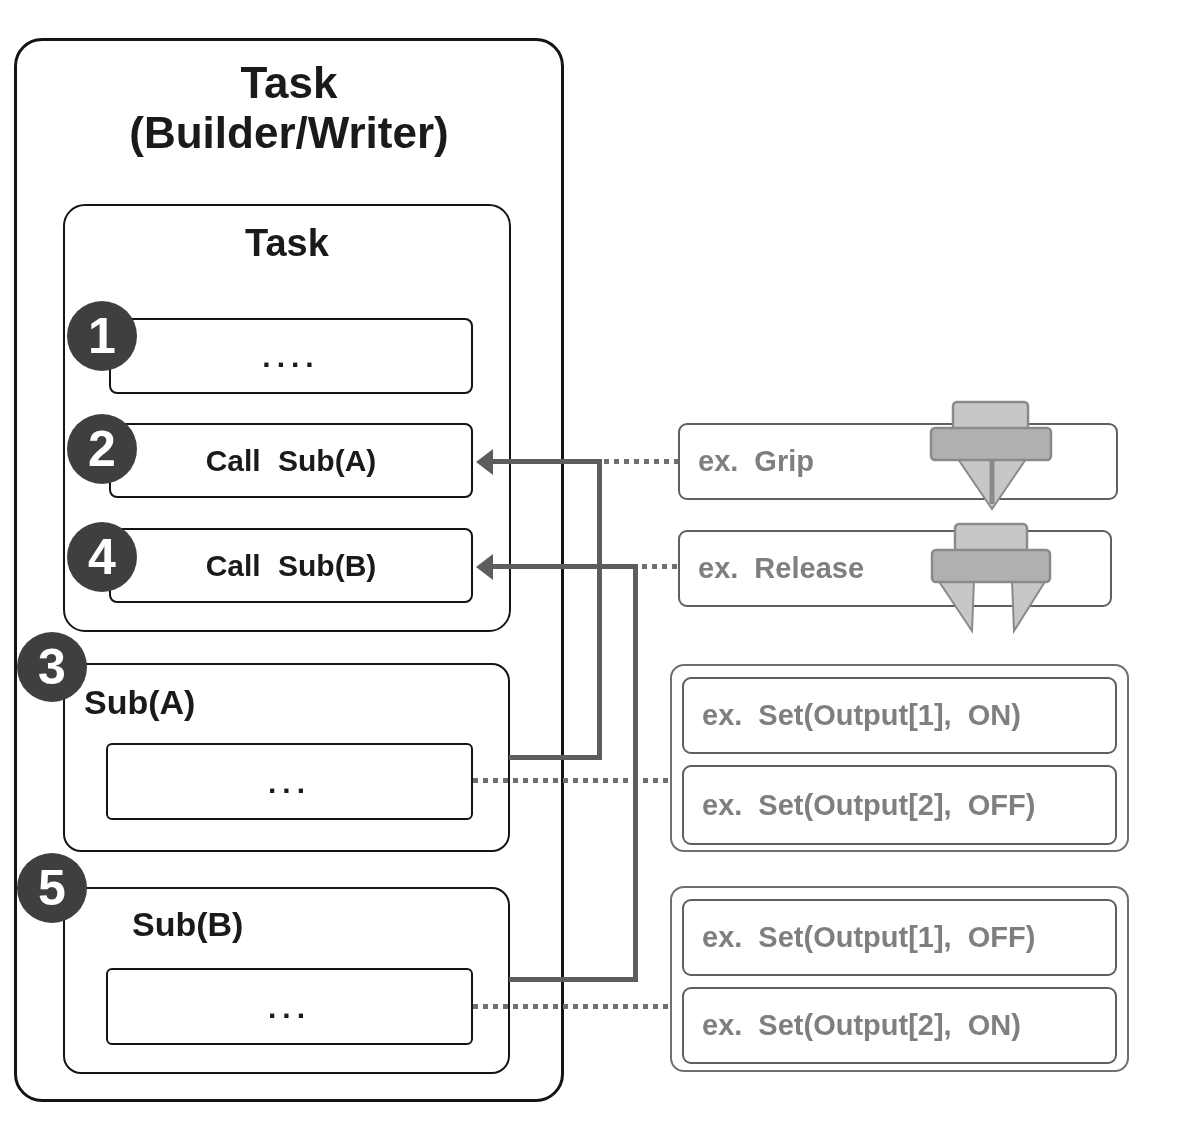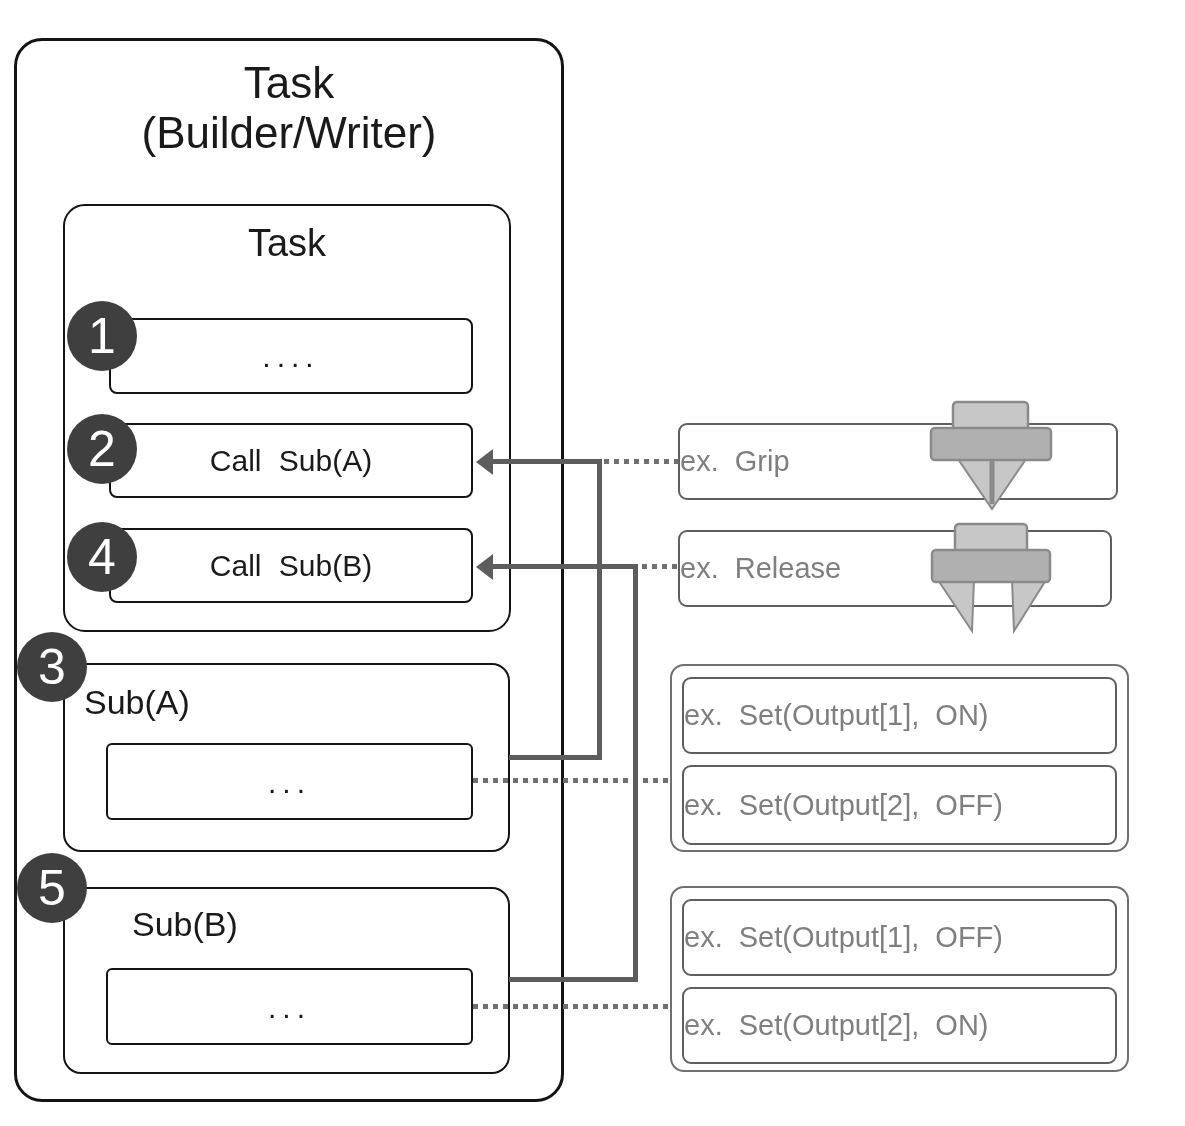--- a/index.html
+++ b/index.html
@@ -1,37 +1,37 @@
 <!DOCTYPE html>
 <html><head>
 <meta charset="utf-8">
 <style>
   html,body{margin:0;padding:0;background:#ffffff;}
   .canvas{
     position:relative;width:1185px;height:1126px;background:#ffffff;overflow:hidden;
-    font-family:"Liberation Sans","DejaVu Sans",sans-serif;font-weight:normal;color:#1a1a1a;border-radius:25px;
+    font-family:"Liberation Sans","DejaVu Sans",sans-serif;font-weight:bold;color:#1a1a1a;border-radius:25px;
   }
   .abs{position:absolute;box-sizing:border-box;}
   
   .blackbox{border:3px solid #141414;border-radius:24px;background:#ffffff;}
   .stepbox{border:2.5px solid #141414;border-radius:8px;background:#ffffff;
            display:flex;align-items:center;justify-content:center;}
   .step-label{font-size:30px;word-spacing:9px;}
   .dots{font-size:30px;letter-spacing:6px;padding-top:2px;}
   
   .task-title{font-size:44px;line-height:50px;text-align:center;}
   .main-title{font-size:38px;text-align:center;}
   .sub-title{font-size:34px;}
   
   .badge{width:70px;height:70px;border-radius:50%;background:#3f3f3f;color:#ffffff;
          display:flex;align-items:center;justify-content:center;font-size:50px;z-index:5;}
   
   .exbox{border:2.5px solid #5f5f5f;border-radius:9px;background:#ffffff;
          display:flex;align-items:center;color:#7f7f7f;font-size:29px;word-spacing:8px;
-         }
+         padding-left:18px;}
   .exgroup{border:2.5px solid #707070;border-radius:14px;background:#ffffff;}
   
   .solidseg{background:#5d5d5d;z-index:2;}
   .arrowhead{width:0;height:0;border-top:13px solid transparent;border-bottom:13px solid transparent;
              border-right:17px solid #5d5d5d;z-index:2;}
   .dotline{height:5px;z-index:1;
     background:repeating-linear-gradient(90deg,#6f6f6f 0 5px,transparent 5px 10px);}
   .icon-svg{z-index:6;}
 </style>
 </head>

